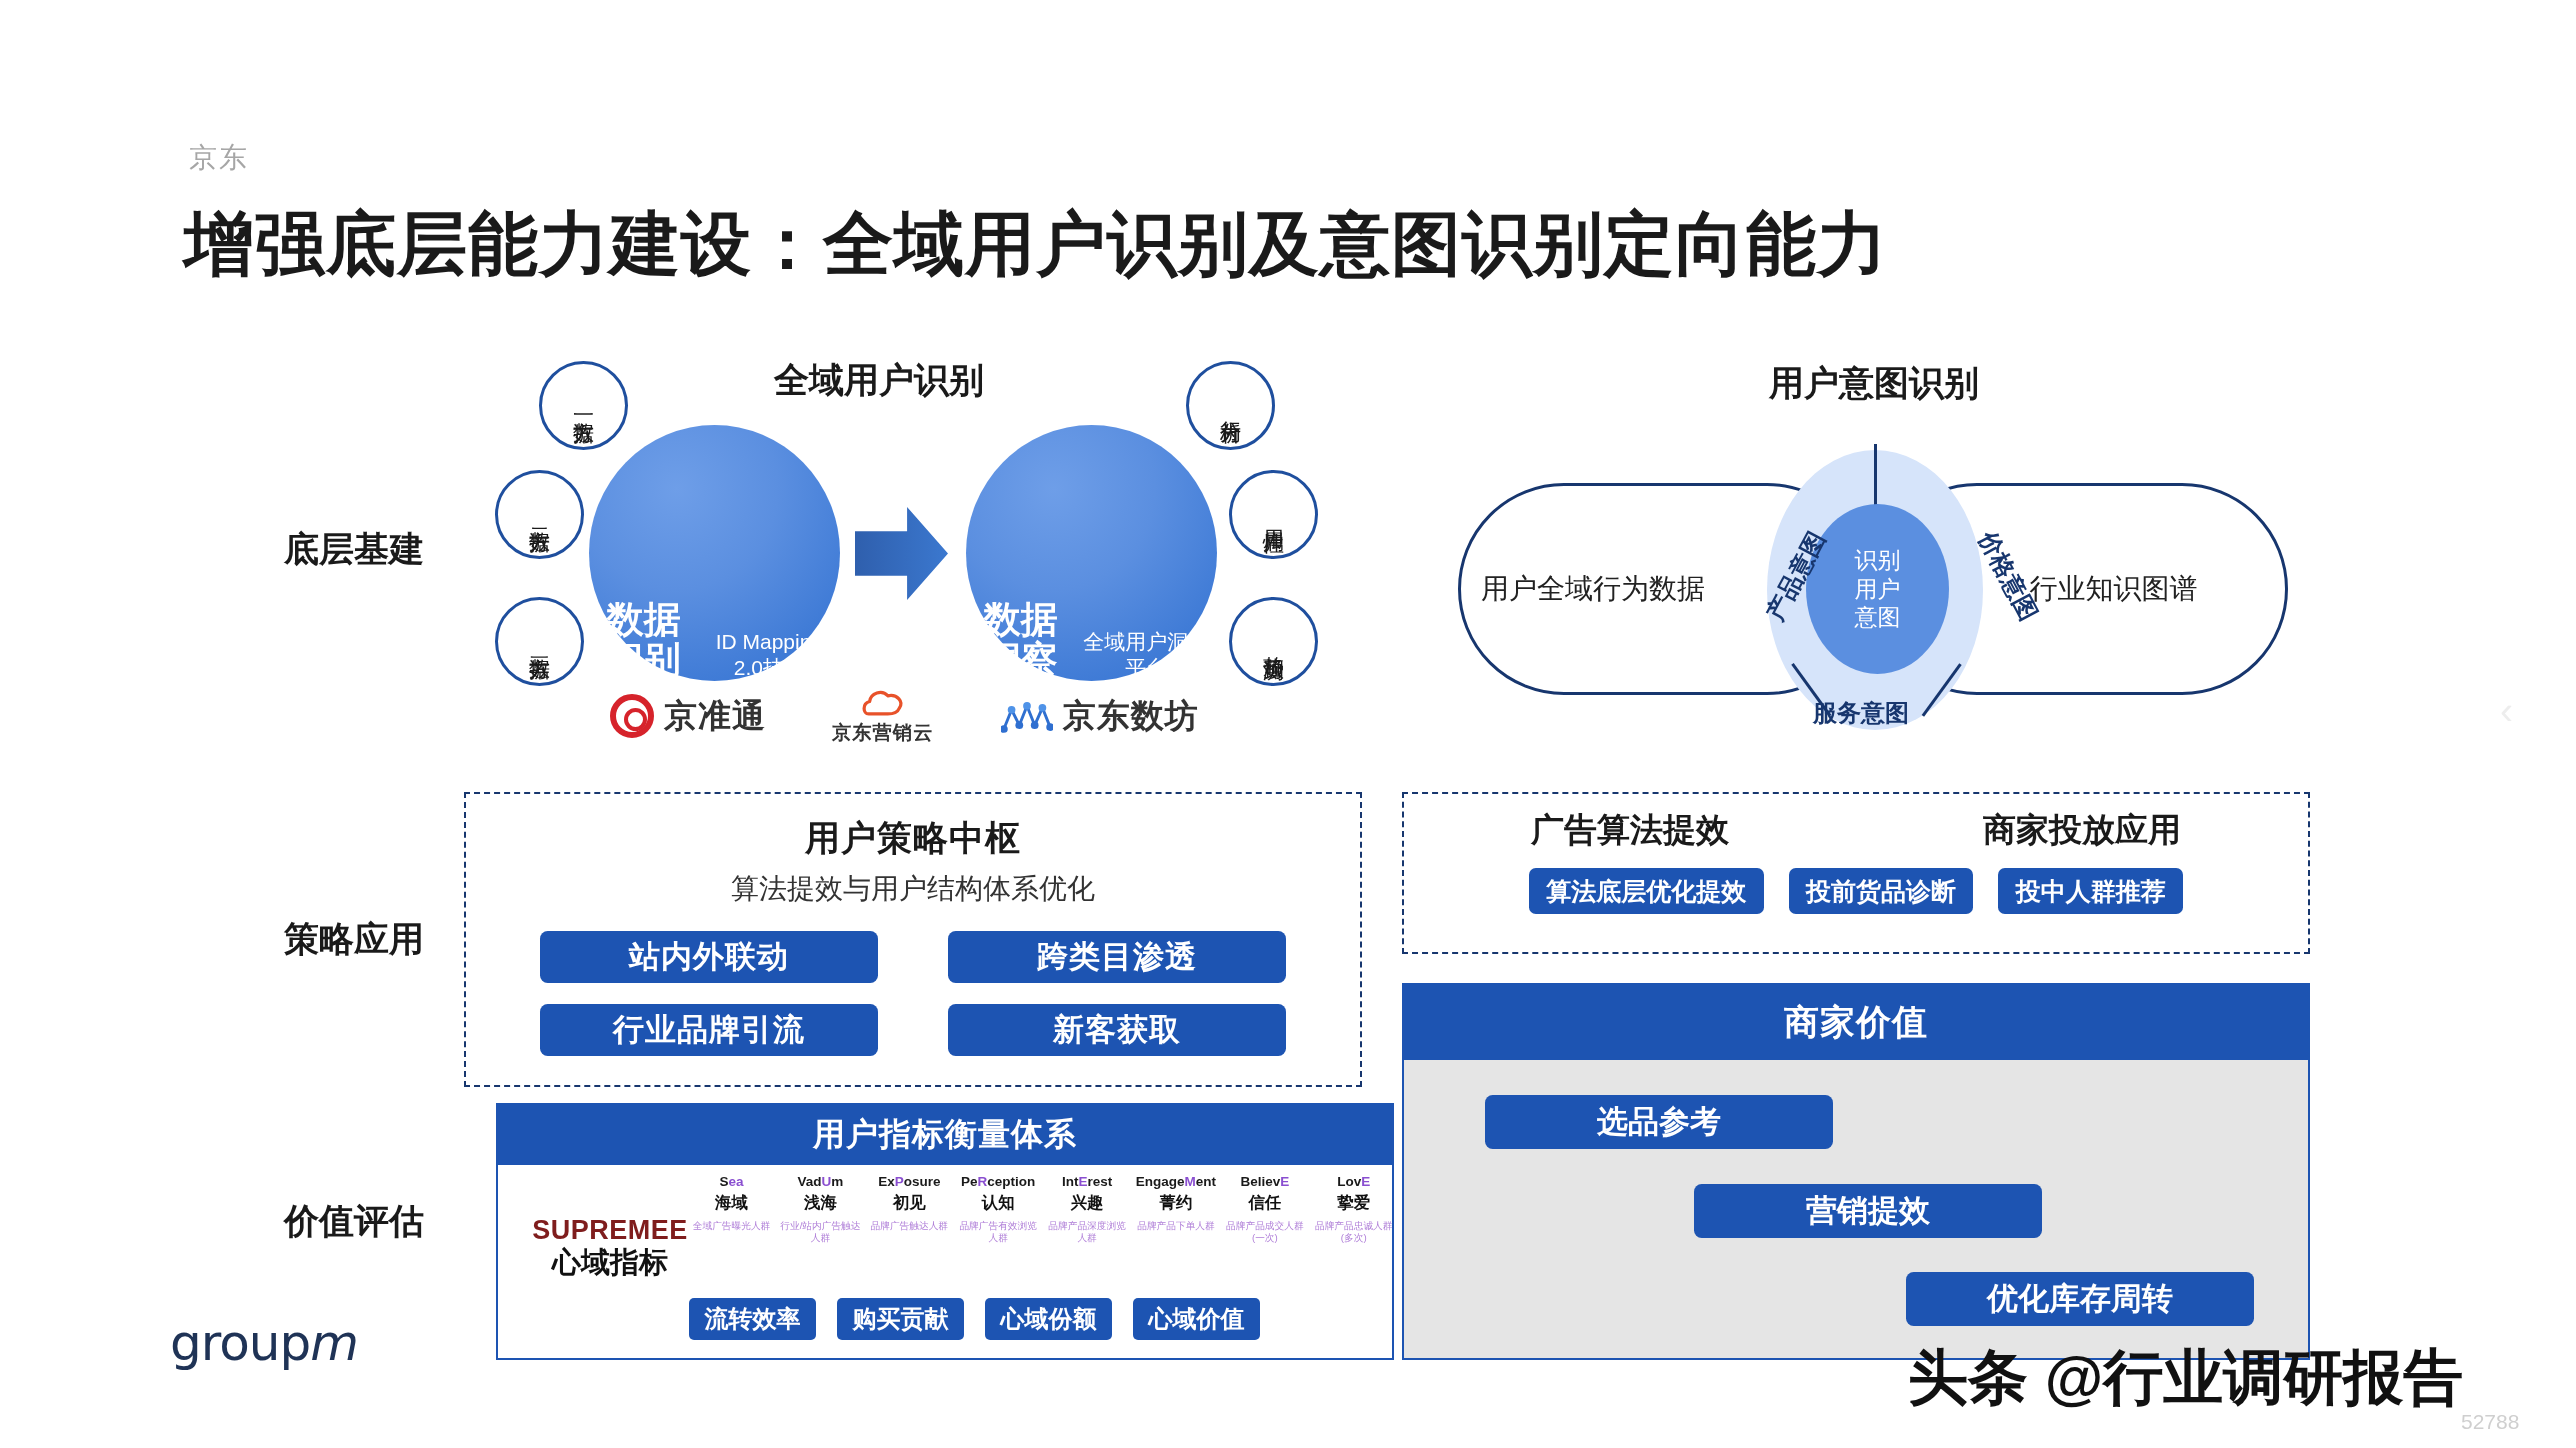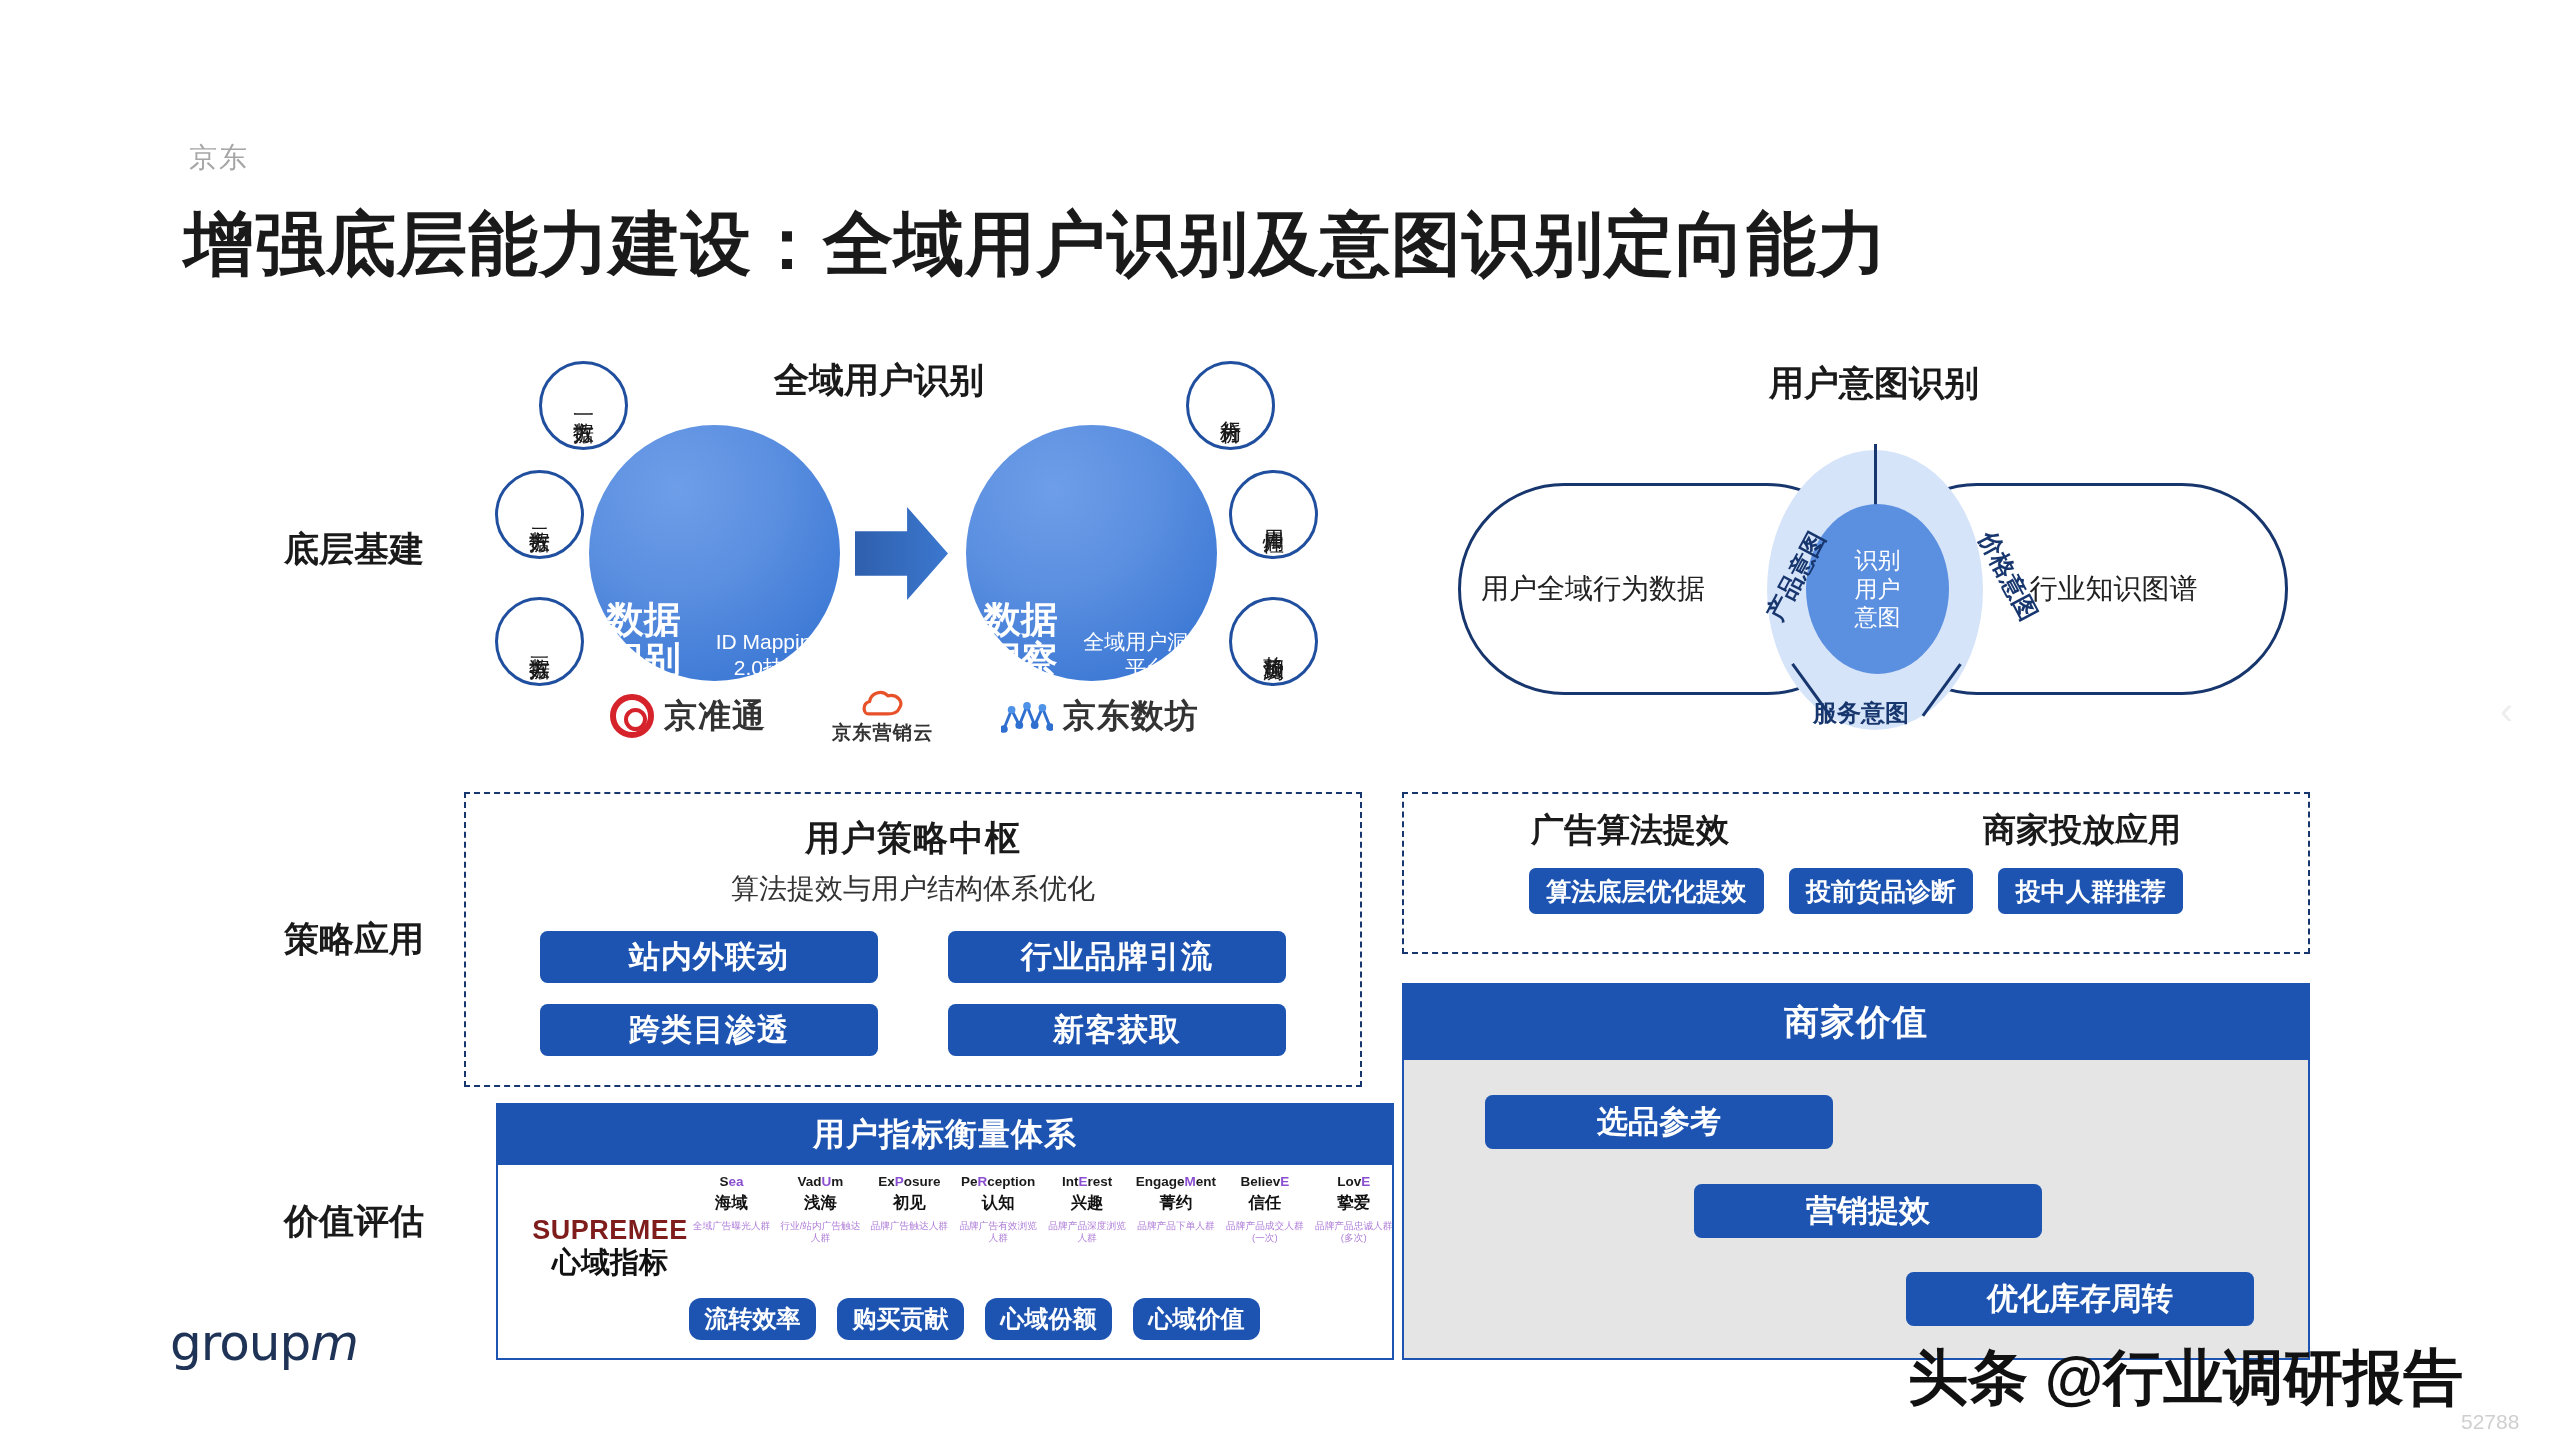--- a/index.html
+++ b/index.html
@@ -196,21 +196,21 @@
   .cols { position: absolute; left: 191px; top: 9.7px; display: flex; gap: 3.9px; }
   .col { width: 85px; text-align: center; }
   .col .en { font-size: 13.5px; font-weight: bold; color: #1a1a1a; line-height: 1.1; }
   .col .en i { font-style: normal; color: #8a4fd0; }
   .col .cn { font-size: 16.4px; font-weight: bold; color: #111; margin-top: 2.9px; }
   .col .desc { font-size: 9.7px; color: #b07fd8; margin-top: 5.8px; line-height: 1.25; }
   .measure-btns {
     position: absolute; left: 191px; top: 133px; display: flex; gap: 21px;
   }
   .m-btn {
-    background: #1d54b2; color: #fff; border-radius: 12px;
+    background: #1d54b2; color: #fff; border-radius: 5px;
     font-size: 24px; font-weight: bold; height: 42px; padding: 0 15.5px;
     display: flex; align-items: center; justify-content: center; white-space: nowrap;
   }
 
   
   #groupm-logo {
     position: absolute; left: 170px; top: 1314px;
     font-size: 50px; color: #1f3356; letter-spacing: -1px;
     font-family: "DejaVu Sans", sans-serif;
   }
@@ -320,22 +320,22 @@
     <div class="intent-tag" id="tag-product">产品意图</div>
     <div class="intent-tag" id="tag-price">价格意图</div>
     <div class="intent-tag" id="tag-service">服务意图</div>
   </div>
 
   <div id="box-user-strategy">
     <div class="box-title">用户策略中枢</div>
     <div class="box-sub">算法提效与用户结构体系优化</div>
     <div class="btn-grid">
       <div class="btn">站内外联动</div>
+      <div class="btn">跨类目渗透</div>
       <div class="btn">行业品牌引流</div>
-      <div class="btn">跨类目渗透</div>
       <div class="btn">新客获取</div>
     </div>
   </div>
 
   <div id="box-ad-apply">
     <div class="dual-heads">
       <span>广告算法提效</span>
       <span>商家投放应用</span>
     </div>
     <div class="chip-row">

